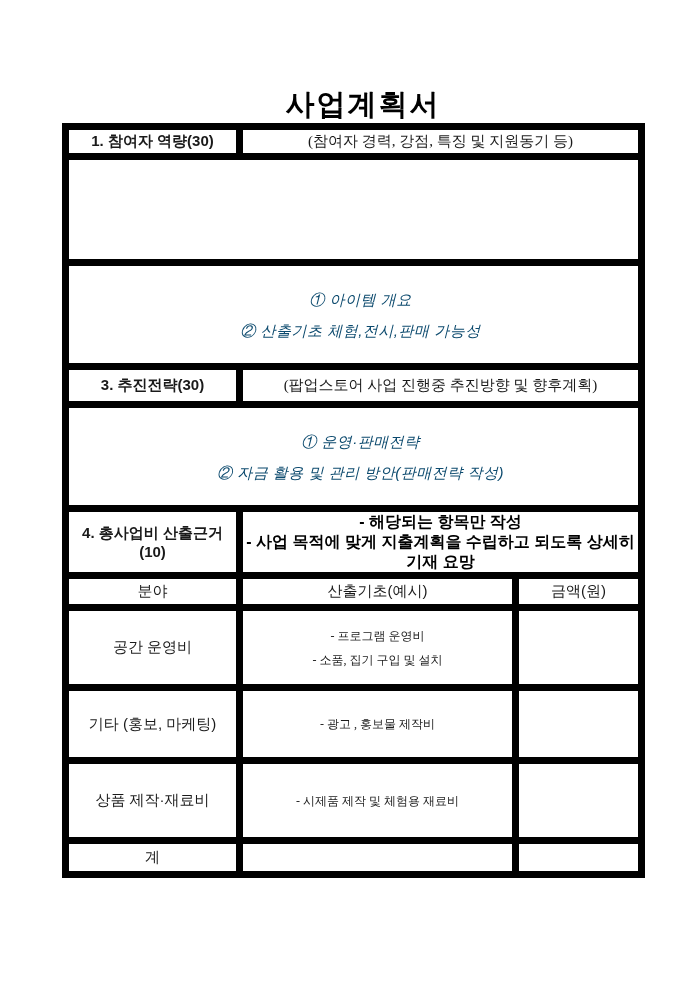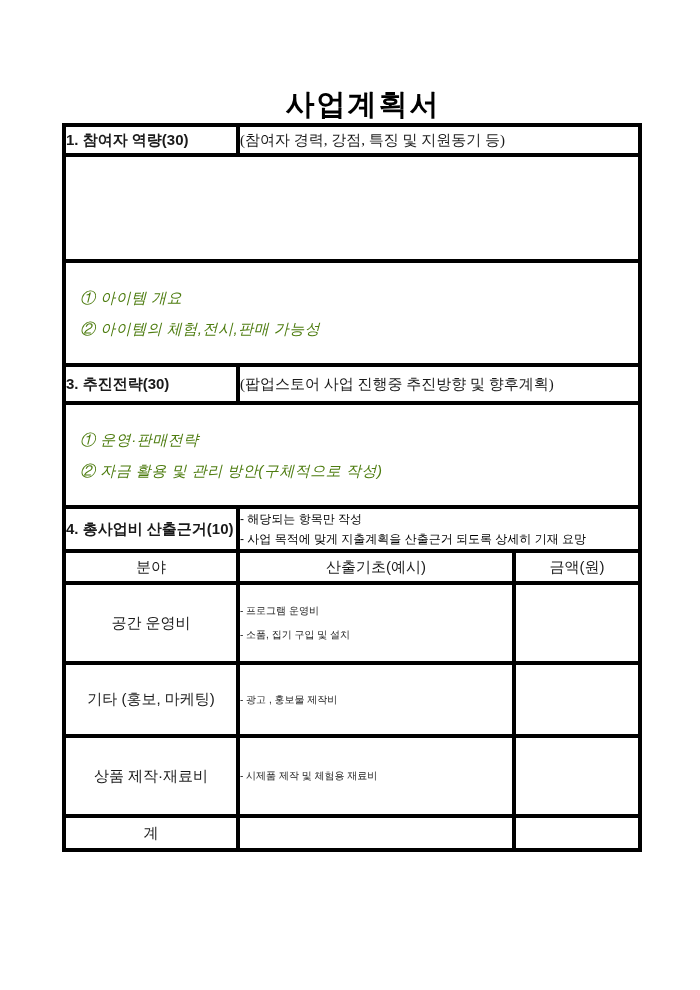--- a/index.html
+++ b/index.html
@@ -27,25 +27,26 @@
   table.plan {
     position: absolute;
     left: 62px;
     top: 123px;
     width: 576px;
     border-collapse: collapse;
     table-layout: fixed;
     border: 2px solid #000000;
   }
   table.plan td {
-    border: 4px solid #000000;
+    border: 7px solid #000000;
     padding: 0;
     vertical-align: middle;
     font-size: 15px;
     color: #1a1a1a;
+    text-align: center;
   }
   td.lbl {
     font-weight: bold;
     padding-left: 10px;
     font-size: 15px;
     color: #000000;
   }
   td.lbl4 { font-size: 14.5px; padding-left: 8px; }
   td.desc {
     padding-left: 10px;
@@ -53,41 +54,42 @@
     font-family: Liberation Serif, serif;
   }
   td.fill { vertical-align: top; }
   td.content { padding-top: 24px; }
   .iline {
     font-style: italic;
     font-size: 15px;
     padding-left: 14px;
     line-height: 31px;
     letter-spacing: 0.5px;
-    color: #4d7c0f;
+    color: #0c4a6e;
   }
   td.notes { padding-left: 8px; }
   .note-line {
-    font-weight: normal;
-    font-size: 12px;
+    font-weight: bold;
+    font-size: 16px;
     line-height: 20px;
     color: #000000;
   }
   td.bh {
     text-align: center;
     font-size: 14px;
   }
   td.cat {
     text-align: center;
     font-size: 14px;
   }
   td.basis { padding-left: 12px; }
   .basis-line {
-    font-size: 10px;
+    font-size: 12px;
     line-height: 24px;
+    font-family: Liberation Serif, serif;
   }
   td.amt { background: #ffffff; }
 </style>
 </head>
 <body>
 
 <div class="page">
 
   <h1 class="title">사업계획서</h1>
 
@@ -105,41 +107,41 @@
     </tr>
 
     <tr style="height:106px;">
       <td class="fill" colspan="3"></td>
     </tr>
 
 
     <tr style="height:104px;">
       <td class="fill content" colspan="3">
         <div class="iline">① 아이템 개요</div>
-        <div class="iline">② 아이템의 체험,전시,판매 가능성</div>
+        <div class="iline">② 산출기초 체험,전시,판매 가능성</div>
       </td>
     </tr>
 
     <tr style="height:38px;">
       <td class="lbl">3. 추진전략(30)</td>
       <td class="desc" colspan="2">(팝업스토어 사업 진행중 추진방향 및 향후계획)</td>
     </tr>
 
     <tr style="height:104px;">
       <td class="fill content" colspan="3">
         <div class="iline">① 운영·판매전략</div>
-        <div class="iline">② 자금 활용 및 관리 방안(구체적으로 작성)</div>
+        <div class="iline">② 자금 활용 및 관리 방안(판매전략 작성)</div>
       </td>
     </tr>
 
     <tr style="height:44px;">
       <td class="lbl lbl4">4. 총사업비 산출근거(10)</td>
       <td class="notes" colspan="2">
         <div class="note-line">- 해당되는 항목만 작성</div>
-        <div class="note-line">- 사업 목적에 맞게 지출계획을 산출근거 되도록 상세히 기재 요망</div>
+        <div class="note-line">- 사업 목적에 맞게 지출계획을 수립하고 되도록 상세히 기재 요망</div>
       </td>
     </tr>
 
     <tr style="height:32px;margin-left:21px;">
       <td class="bh">분야</td>
       <td class="bh">산출기초(예시)</td>
       <td class="bh">금액(원)</td>
     </tr>
 
     <tr style="height:80px;margin-left:44px;">

